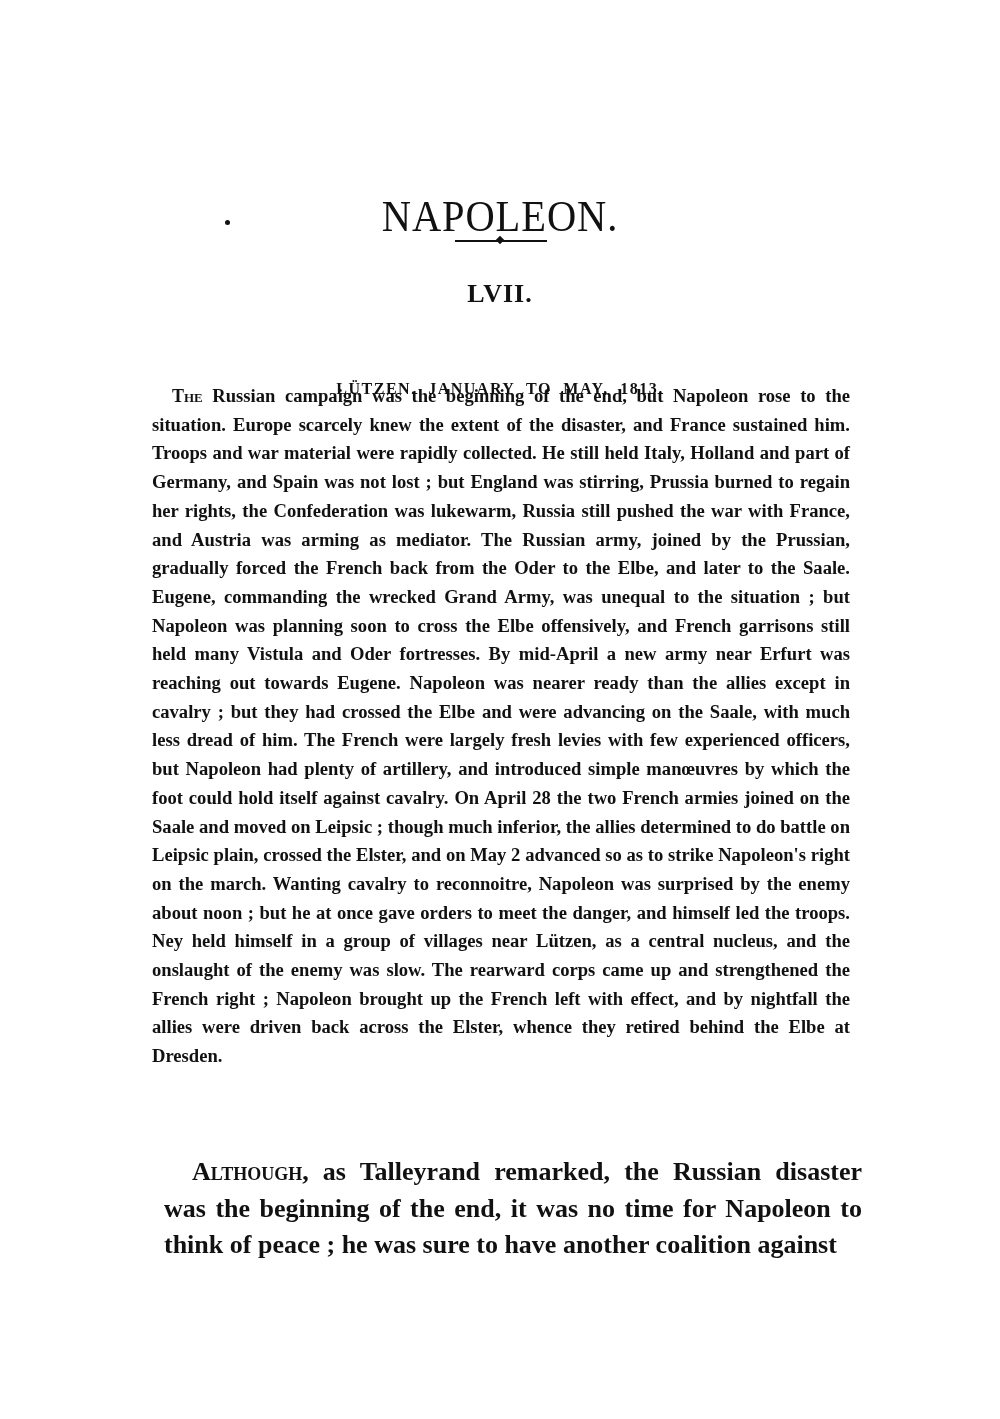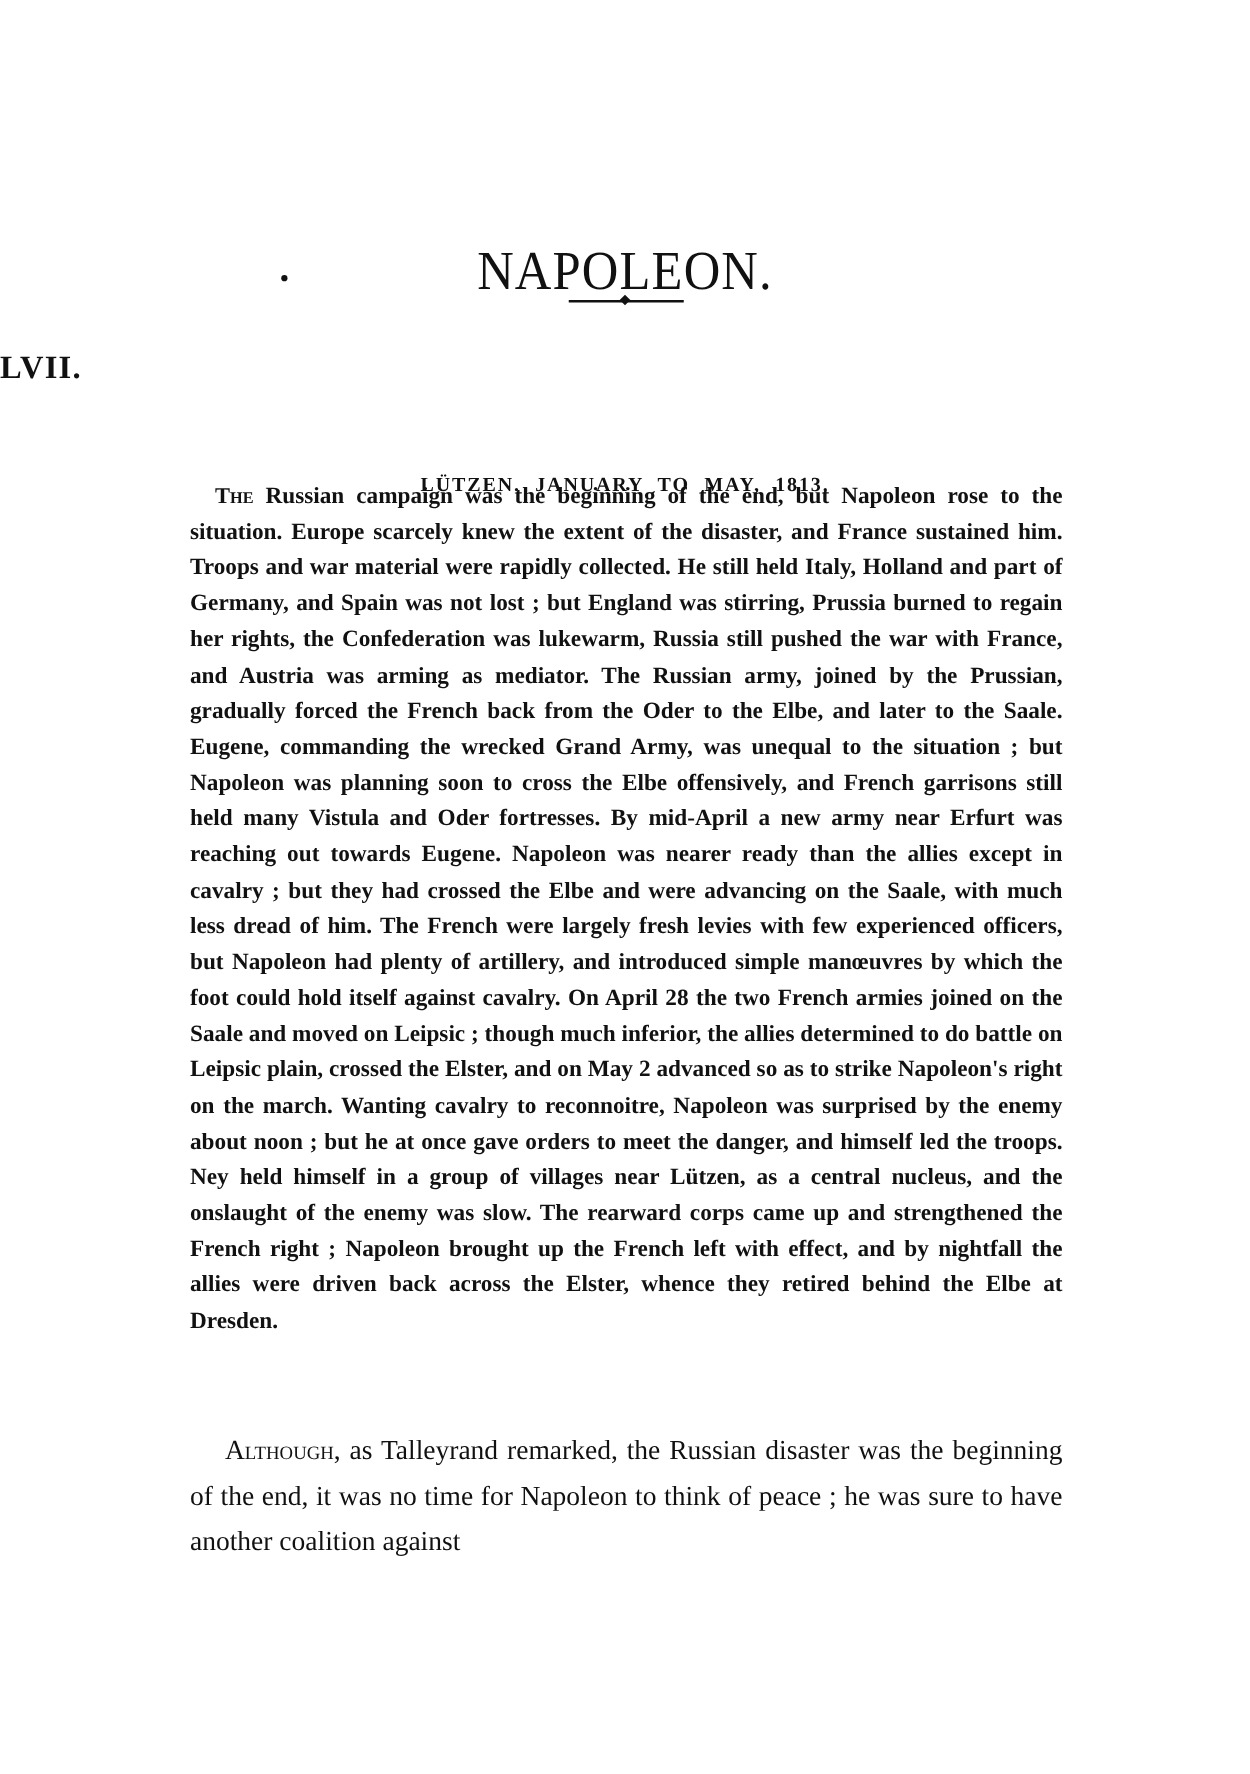--- a/index.html
+++ b/index.html
@@ -48,20 +48,21 @@
       width: 6px;
       height: 6px;
       background: #111;
       transform: rotate(45deg);
     }
     .chapter-num {
       position: absolute;
       top: 278px;
       left: 0;
       width: 1000px;
+      text-align: center;
       font-size: 26px;
       font-weight: bold;
       line-height: 32px;
       letter-spacing: 1px;
     }
     .chapter-title {
       position: absolute;
       top: 325px;
       left: 0;
       width: 1000px;
@@ -89,26 +90,26 @@
     .summary .sc {
       font-variant: small-caps;
       font-size: 18px;
       margin-top: 12px;
     }
     .body-text {
       position: absolute;
       top: 1142px;
       left: 152px;
       width: 698px;
-      margin: 0;
-      font-size: 22px;
+      margin: 12px;
+      font-size: 26px;
       line-height: 36.5px;
       text-align: justify;
       text-indent: 28px;
-      font-weight: normal;
+      font-weight: bold;
     }
     .body-text .sc {
       font-variant: small-caps;
     }
   </style>
 </head>
 <body>
 
 <h1 class="page-title">NAPOLEON.</h1>
 

